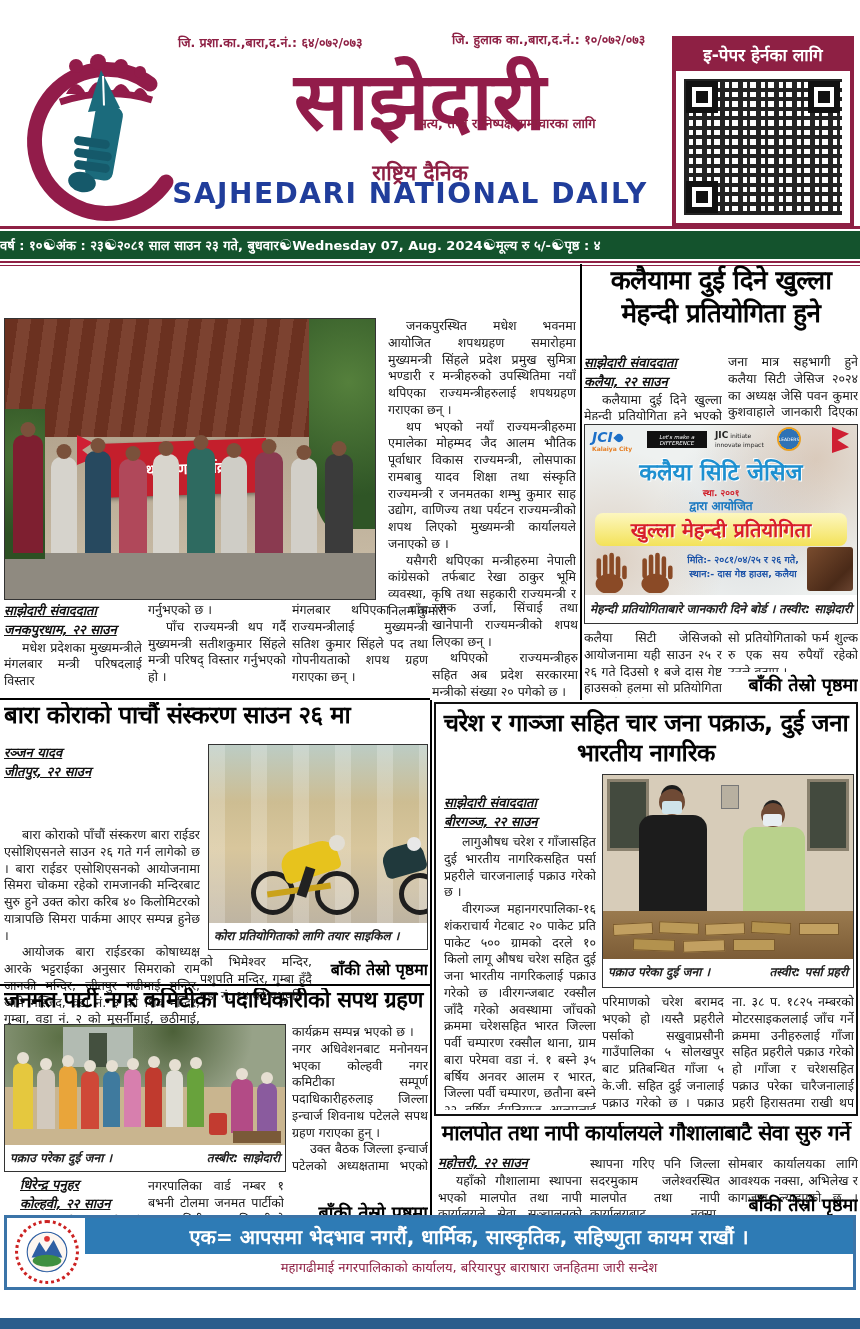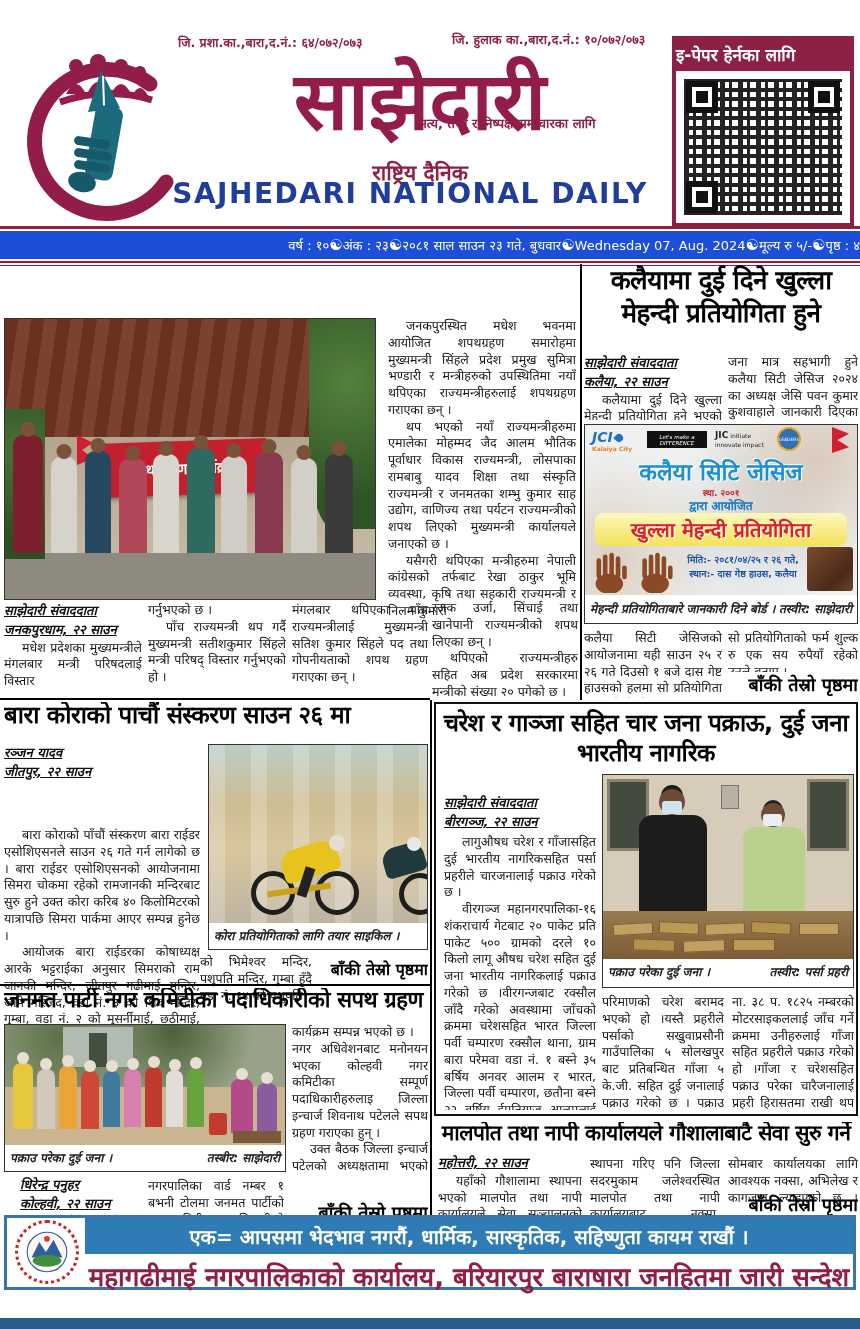--- a/index.html
+++ b/index.html
@@ -19,21 +19,21 @@
   .caption{font-style:italic;font-size:12px;font-weight:bold;color:#222}
   .hline{position:absolute;background:#000}
   .vline{position:absolute;background:#000}
   .photo-frame{position:absolute;border:1.5px solid #333;background:#fff}
   .photo-art{position:relative;overflow:hidden}
   .cap-row{display:flex;justify-content:space-between;align-items:center;padding:2px 5px}
   .fig{position:absolute;border-radius:10px 10px 0 0}
   .fig::before{content:"";position:absolute;top:-13px;left:50%;transform:translateX(-50%);width:15px;height:15px;border-radius:50%;background:#7a513b}
   .wfig{position:absolute;border-radius:8px 8px 0 0}
   .wfig::before{content:"";position:absolute;top:-11px;left:50%;transform:translateX(-50%);width:12px;height:12px;border-radius:50%;background:#e6dfd2}
-  .datebar{display:flex;align-items:center;justify-content:flex-end;background:#1d4ed8;color:#fff;font-weight:normal;font-size:13px}
+  .datebar{display:flex;align-items:center;justify-content:flex-start;background:#14532d;color:#fff;font-weight:bold;font-size:13px}
   .yy{font-size:15px;color:#fff}
   .wheel{position:absolute;border:5px solid #1e1e1e;border-radius:50%;background:rgba(255,255,255,.15)}
   .qr-pat{position:absolute;inset:8px;opacity:.92;
     background-image:repeating-linear-gradient(90deg,#111 0 5px,transparent 5px 9px,#111 9px 12px,transparent 12px 18px),
     repeating-linear-gradient(0deg,#111 0 4px,transparent 4px 9px,#111 9px 13px,transparent 13px 19px)}
   .finder{position:absolute;width:32px;height:32px;border:6px solid #111;background:#fff}
   .finder::after{content:"";position:absolute;inset:4px;background:#111}
   .poster-bg::before{content:"";position:absolute;inset:0;
     background:radial-gradient(circle at 85% 20%,rgba(180,130,90,.35),transparent 45%),
     radial-gradient(circle at 10% 80%,rgba(180,130,90,.3),transparent 40%),
@@ -73,21 +73,21 @@
       </g>
     </g>
   </svg>
 
   <div class="abs maroon" style="left:418px;top:114px;font-weight:bold;font-size:13px;z-index:3">सत्य, तथ्य र निष्पक्ष समाचारका लागि</div>
   <div class="abs" style="left:175px;top:58px;width:490px;height:102px;text-align:center;font-size:80px;font-weight:800;color:#921c4a;line-height:1.1;overflow:visible">साझेदारी</div>
   <div class="abs maroon" style="left:300px;top:158px;width:240px;text-align:center;font-size:21px;font-weight:bold">राष्ट्रिय दैनिक</div>
   <div class="abs" style="left:160px;top:177px;width:500px;text-align:center;font-size:28px;font-weight:800;color:#203d9b;letter-spacing:1.5px">SAJHEDARI NATIONAL DAILY</div>
 
   <div class="abs" style="left:672px;top:36px;width:182px;height:192px;border:4px solid #8e2044;background:#8e2044">
-    <div style="color:#fff;font-weight:800;font-size:17px;padding:3px 0 5px">इ-पेपर हेर्नका लागि</div>
+    <div style="color:#fff;font-weight:800;font-size:17px;text-align:center;padding:3px 0 5px">इ-पेपर हेर्नका लागि</div>
     <div style="position:relative;background:#fff;height:152px">
       <div class="qr-pat"></div>
       <div class="finder" style="left:10px;top:10px"></div>
       <div class="finder" style="right:10px;top:10px"></div>
       <div class="finder" style="left:10px;bottom:10px"></div>
     </div>
   </div>
 
   <div class="abs" style="left:0;top:226px;width:860px;height:3px;background:#8e2044"></div>
   <div class="abs datebar" style="left:0;top:231px;width:860px;height:28px">
@@ -372,18 +372,18 @@
   <div class="abs" style="left:4px;top:1215px;width:852px;height:75px;border:3px solid #3b74a8;background:#fff">
     <div class="abs" style="left:8px;top:2px;width:64px;height:64px;border-radius:50%;border:3px dotted #cc2222;background:#fff;display:flex;align-items:center;justify-content:center">
       <svg width="44" height="44" viewBox="0 0 40 40">
         <circle cx="20" cy="20" r="18" fill="#fdf6f0" stroke="#2e5fa3" stroke-width="1"></circle>
         <polygon points="6,25 13,11 19,20 26,9 34,25" fill="#2e5fa3"></polygon>
         <ellipse cx="20" cy="28" rx="13" ry="5.5" fill="#3f8f3f"></ellipse>
         <circle cx="20" cy="8" r="2.6" fill="#dd3333"></circle>
       </svg>
     </div>
     <div class="abs" style="left:78px;top:0;right:0;height:36px;background:#2e7bb5;display:flex;align-items:center;justify-content:center;color:#fff;font-weight:800;font-size:20px;white-space:nowrap;overflow:hidden">एक= आपसमा भेदभाव नगरौं, धार्मिक, सास्कृतिक, सहिष्णुता कायम राखौं ।</div>
-    <div class="abs" style="left:78px;top:40px;right:0;text-align:center;color:#8e2044;font-weight:700;font-size:26px;white-space:nowrap;overflow:hidden">महागढीमाई नगरपालिकाको कार्यालय, बरियारपुर बाराषारा जनहितमा जारी सन्देश</div>
+    <div class="abs" style="left:78px;top:40px;right:0;text-align:center;color:#8e2044;font-weight:400;font-size:13px;white-space:nowrap;overflow:hidden">महागढीमाई नगरपालिकाको कार्यालय, बरियारपुर बाराषारा जनहितमा जारी सन्देश</div>
   </div>
 
   <div class="abs" style="left:0;top:1318px;width:860px;height:11px;background:#2b5d8c"></div>
 
 </div>
 
 </body></html>

